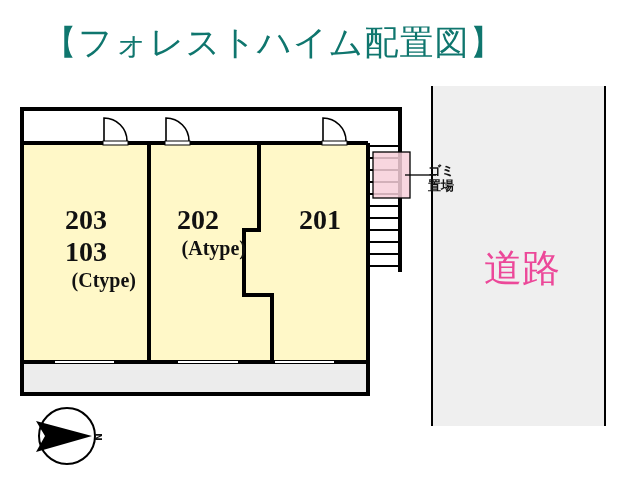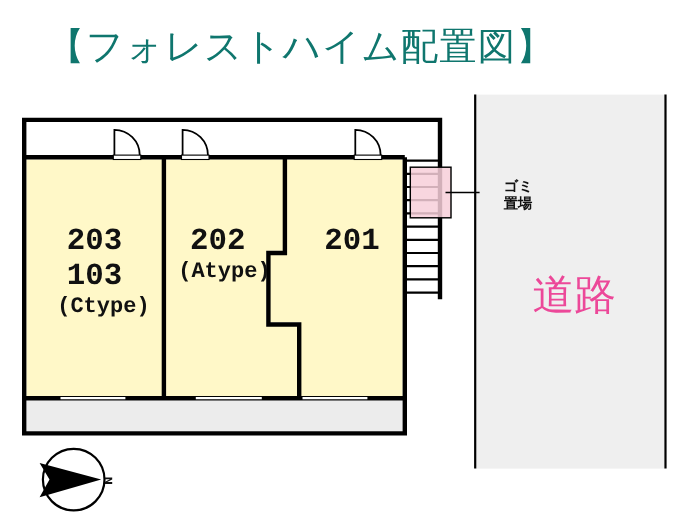--- a/index.html
+++ b/index.html
@@ -1,26 +1,26 @@
 <!DOCTYPE html>
 <html><head>
 <meta charset="utf-8">
 <style>
   html, body { margin: 0; padding: 0; background: #ffffff; }
   body { width: 630px; height: 480px; position: relative; overflow: hidden;
          font-family: "DejaVu Sans", sans-serif; }
   .title { position: absolute; left: 18px; top: 20px; font-size: 34px; color: #0f766e;
            letter-spacing: 1px; white-space: nowrap; font-family: Liberation Serif, serif; margin-left: 25px; }
   svg.plan { position: absolute; left: 0; top: 0; }
-  .unit-label { position: absolute; text-align: center; font-family: Liberation Mono, monospace;
+  .unit-label { position: absolute; text-align: center; font-family: Liberation Serif, serif;
                 font-weight: bold; color: #111; line-height: 1; }
   .unit-label .n { font-size: 28px; display: block; margin-bottom: 4px; }
   .unit-label .t { font-size: 20px; display: block; margin-top: 2px; text-align: right; }
   .road-label { position: absolute; left: 484px; top: 243px; font-size: 38px; color: #ec4899; }
-  .gomi-label { position: absolute; left: 458px; top: 163px; font-size: 13px; line-height: 15px;
+  .gomi-label { position: absolute; left: 428px; top: 163px; font-size: 13px; line-height: 15px;
                 color: #111; font-weight: bold; }
   .north-label { position: absolute; left: 94px; top: 432px; font-size: 9px; font-weight: bold;
                  transform: rotate(90deg); color: #111; }
 </style>
 </head>
 <body>
 
 <div class="title">【フォレストハイム配置図】</div>
 
 <svg class="plan" width="630" height="480" viewBox="0 0 630 480">

